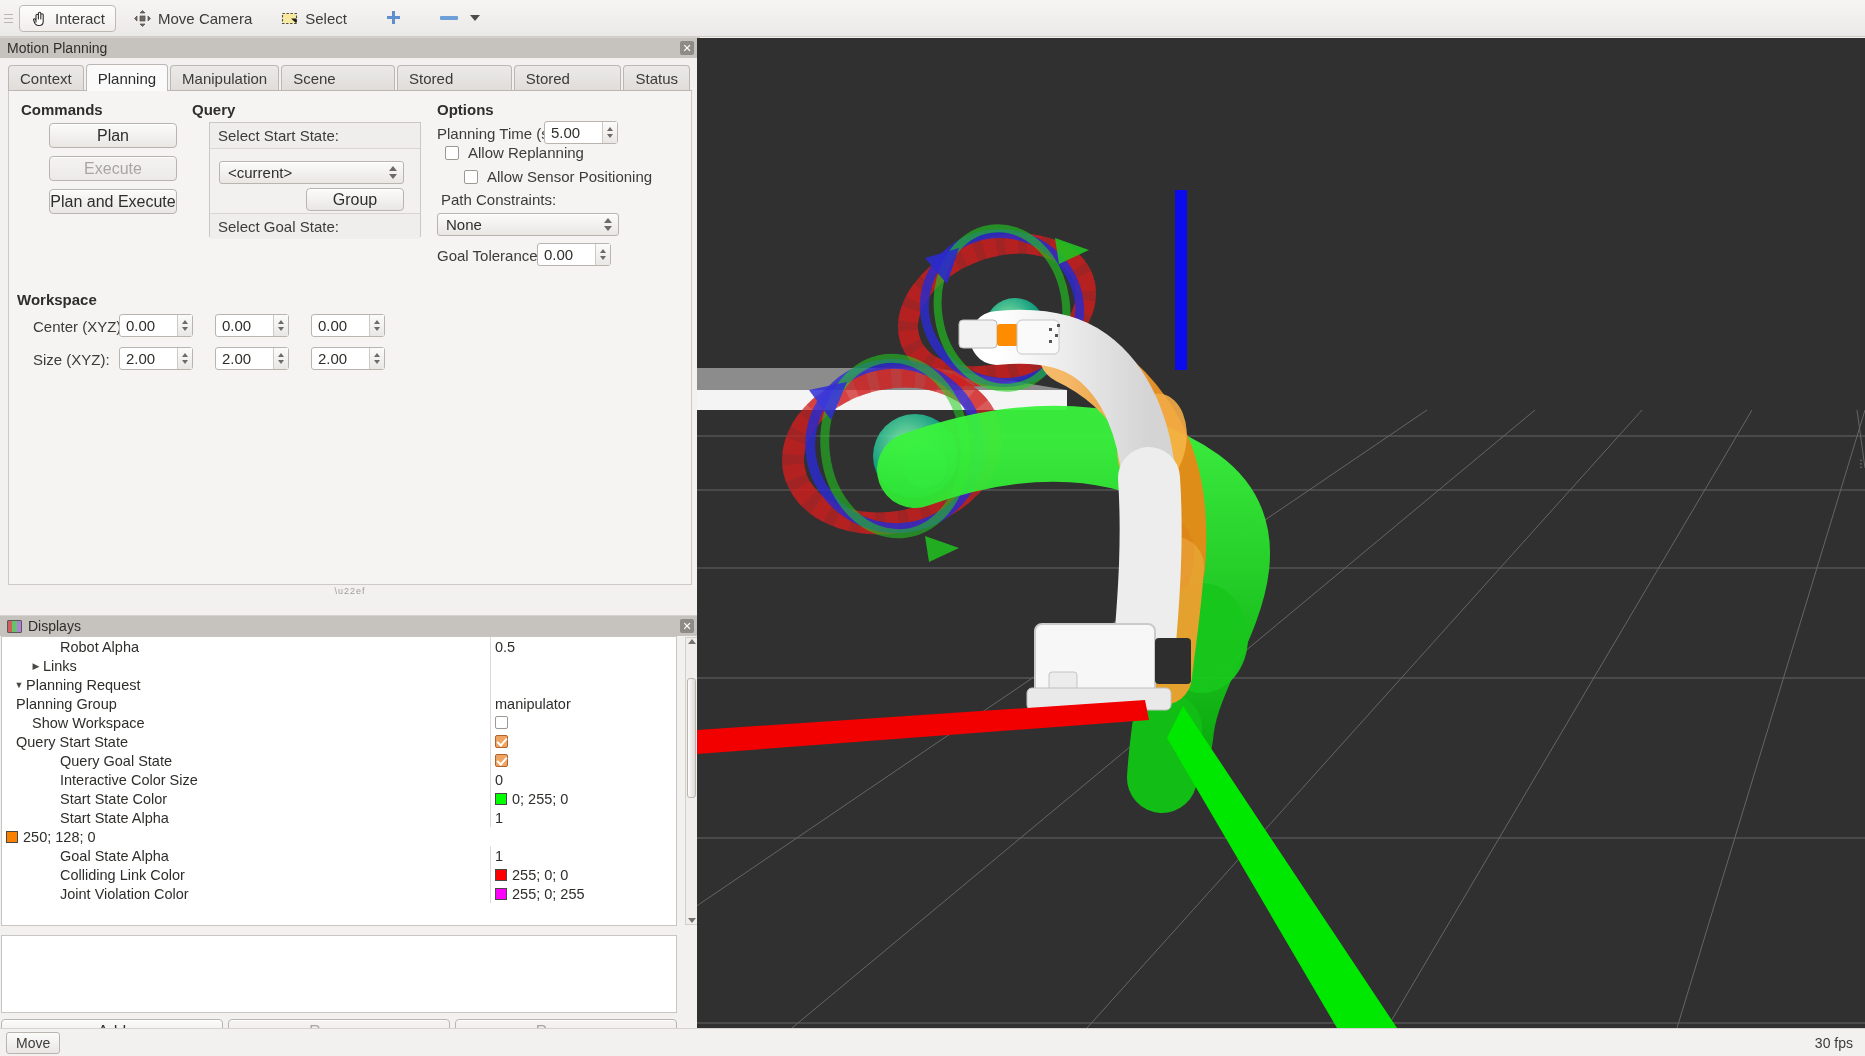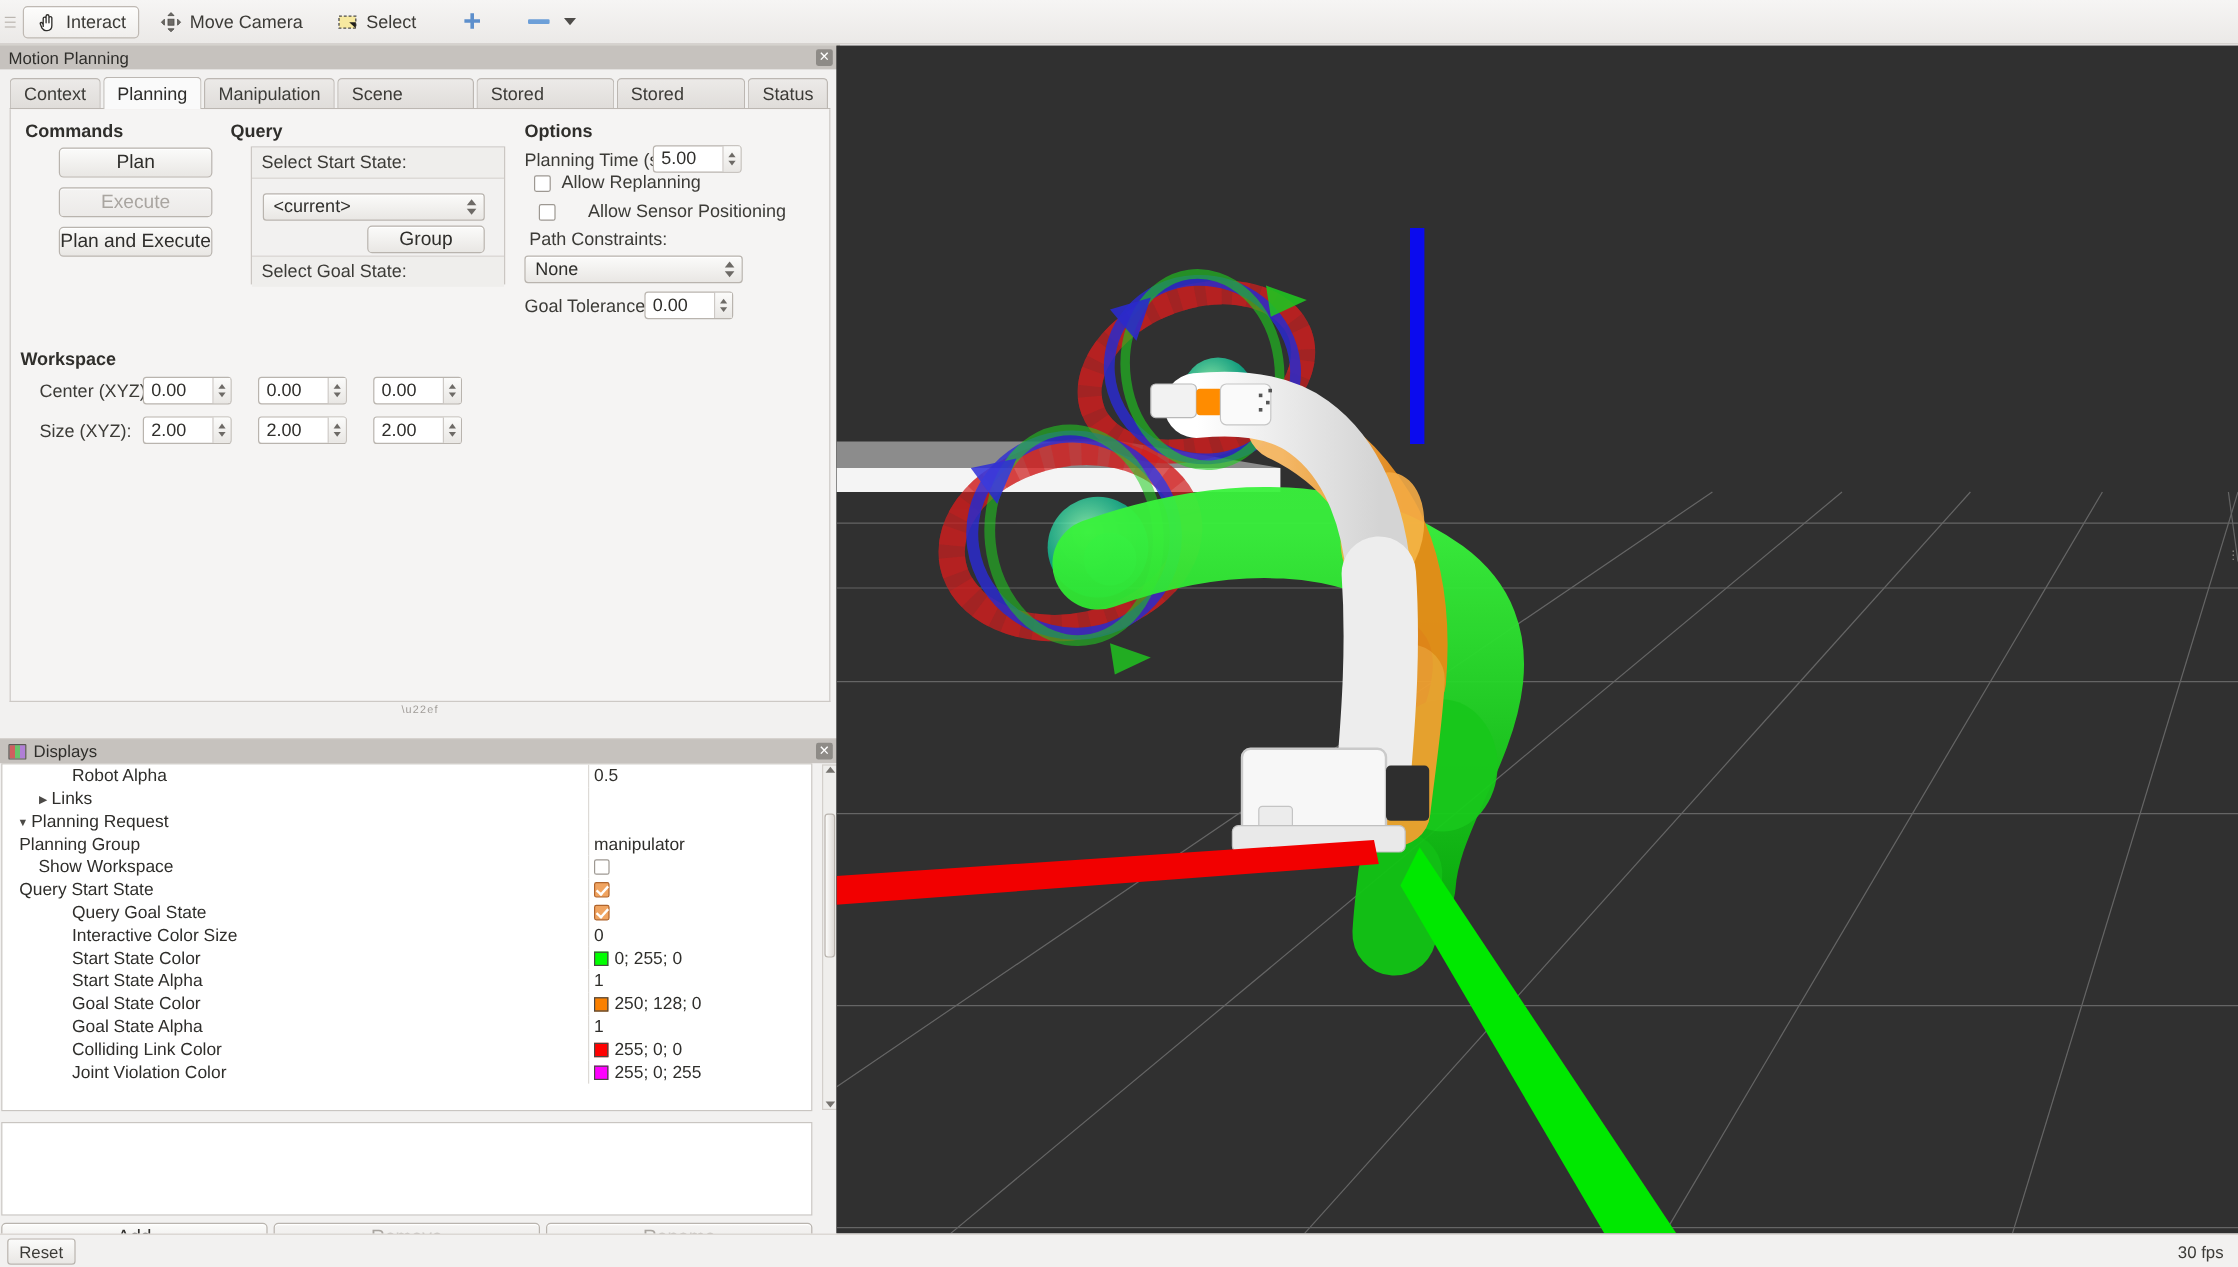--- a/index.html
+++ b/index.html
@@ -324,21 +324,21 @@
               <span style="width:0;height:0;border-left:3.5px solid transparent;border-right:3.5px solid transparent;border-bottom:4px solid #6d6a66;"></span>
               <span style="width:0;height:0;border-left:3.5px solid transparent;border-right:3.5px solid transparent;border-top:4px solid #6d6a66;"></span>
             </span>
           </div>
 
           <div style="position:absolute;left:436px;top:53px;display:flex;align-items:center;gap:9px;">
             <span class="chk"></span>
             <span class="lbl">Allow Replanning</span>
           </div>
 
-          <div style="position:absolute;left:440px;top:77px;display:flex;align-items:center;gap:27px;">
+          <div style="position:absolute;left:455px;top:77px;display:flex;align-items:center;gap:9px;">
             <span class="chk"></span>
             <span class="lbl">Allow Sensor Positioning</span>
           </div>
 
           <div style="position:absolute;left:432px;top:100px;" class="lbl">Path Constraints:</div>
           <div class="combo" style="position:absolute;left:428px;top:122px;width:182px;height:23px;">
             <span>None</span>
             <span class="spin-arrows">
               <span class="up"></span>
                 <span class="dn"></span>
@@ -497,24 +497,20 @@
           <div class="trow">
             <div class="lcell" style="padding-left: 44px;">
               <span class="tw"></span>
               <span>Start State Alpha</span>
             </div>
             <div class="rcell">
               <span>1</span>
             </div>
           </div>
           <div class="trow">
-            <div class="lcell" style="padding-left: 44px;">
-              <span class="tw"></span>
-              <span>Goal State Color</span>
-            </div>
             <div class="rcell">
               <span class="swatch" style="background: rgb(250, 128, 0);"></span>
               <span>250; 128; 0</span>
             </div>
           </div>
           <div class="trow">
             <div class="lcell" style="padding-left: 44px;">
               <span class="tw"></span>
               <span>Goal State Alpha</span>
             </div>
@@ -667,18 +663,18 @@
         <path d="M486 668 L 700 990 L 640 990 L 470 700 Z" fill="#00e800"></path>
       </g>
     </svg>
 
     <div class="splitter-handle" style="left:-6px;top:410px;">⋮</div>
     <div class="splitter-handle" style="right:0px;top:410px;">⋮</div>
   </div>
 
   <div id="statusbar">
     <div id="reset-btn">
-      <span>Reset</span>
+      <span>Move</span>
     </div>
     <div id="fps">30 fps</div>
   </div>
 
 </div>
 
 </body></html>

